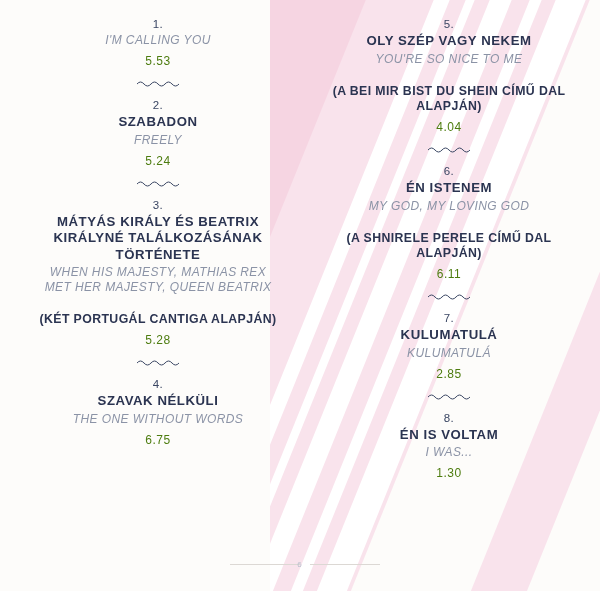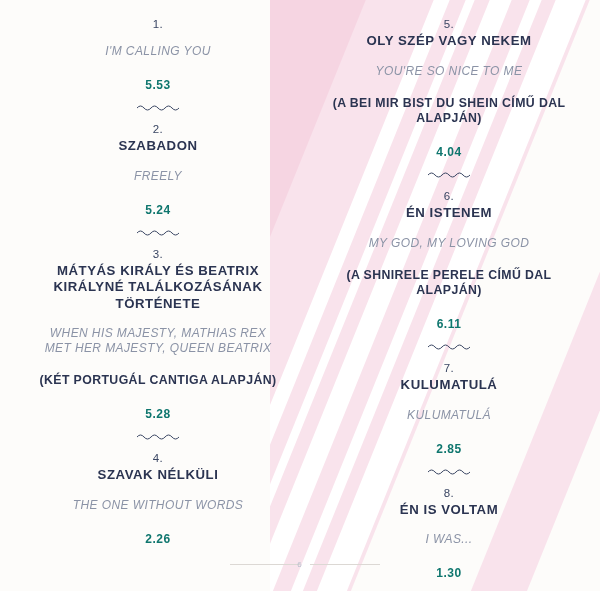--- a/index.html
+++ b/index.html
@@ -118,38 +118,38 @@
     letter-spacing: 0.55px;
     line-height: 1.25;
     text-transform: uppercase;
   }
   .subtitle {
     font-size: 12px;
     font-style: italic;
     color: #8b93a6;
     letter-spacing: 0.4px;
     line-height: 1.25;
-    margin-top: 14px;
+    margin-top: 2px;
     text-transform: uppercase;
   }
   .note {
     font-size: 12.3px;
     font-weight: bold;
     color: #2b3451;
     letter-spacing: 0.4px;
     line-height: 1.25;
     margin-top: 17px;
     text-transform: uppercase;
   }
   .dur {
     font-size: 12px;
-    font-weight: bold;
-    color: #0f766e;
+    font-weight: normal;
+    color: #4d7c0f;
     letter-spacing: 0.5px;
-    margin-top: 19px;
+    margin-top: 6px;
   }
   .sep {
     display: block;
     margin: 12px auto 12px auto;
     width: 42px;
     height: 7px;
   }
   .page-num {
     position: absolute;
     left: 0;
@@ -223,21 +223,21 @@
       </div>
 
       <svg class="sep" viewBox="0 0 42 7">
         <path d="M0 4 q3.5 -4 7 0 t7 0 t7 0 t7 0 t7 0 t7 0" fill="none" stroke="#3a4663" stroke-width="1"></path>
       </svg>
 
       <div class="track">
         <div class="num">4.</div>
         <div class="title">SZAVAK NÉLKÜLI</div>
         <div class="subtitle">THE ONE WITHOUT WORDS</div>
-        <div class="dur">2.26</div>
+        <div class="dur">6.75</div>
       </div>
 
     </div>
 
     <div class="col col-right">
 
       <div class="track">
         <div class="num">5.</div>
         <div class="title">OLY SZÉP VAGY NEKEM</div>
         <div class="subtitle">YOU'RE SO NICE TO ME</div>

